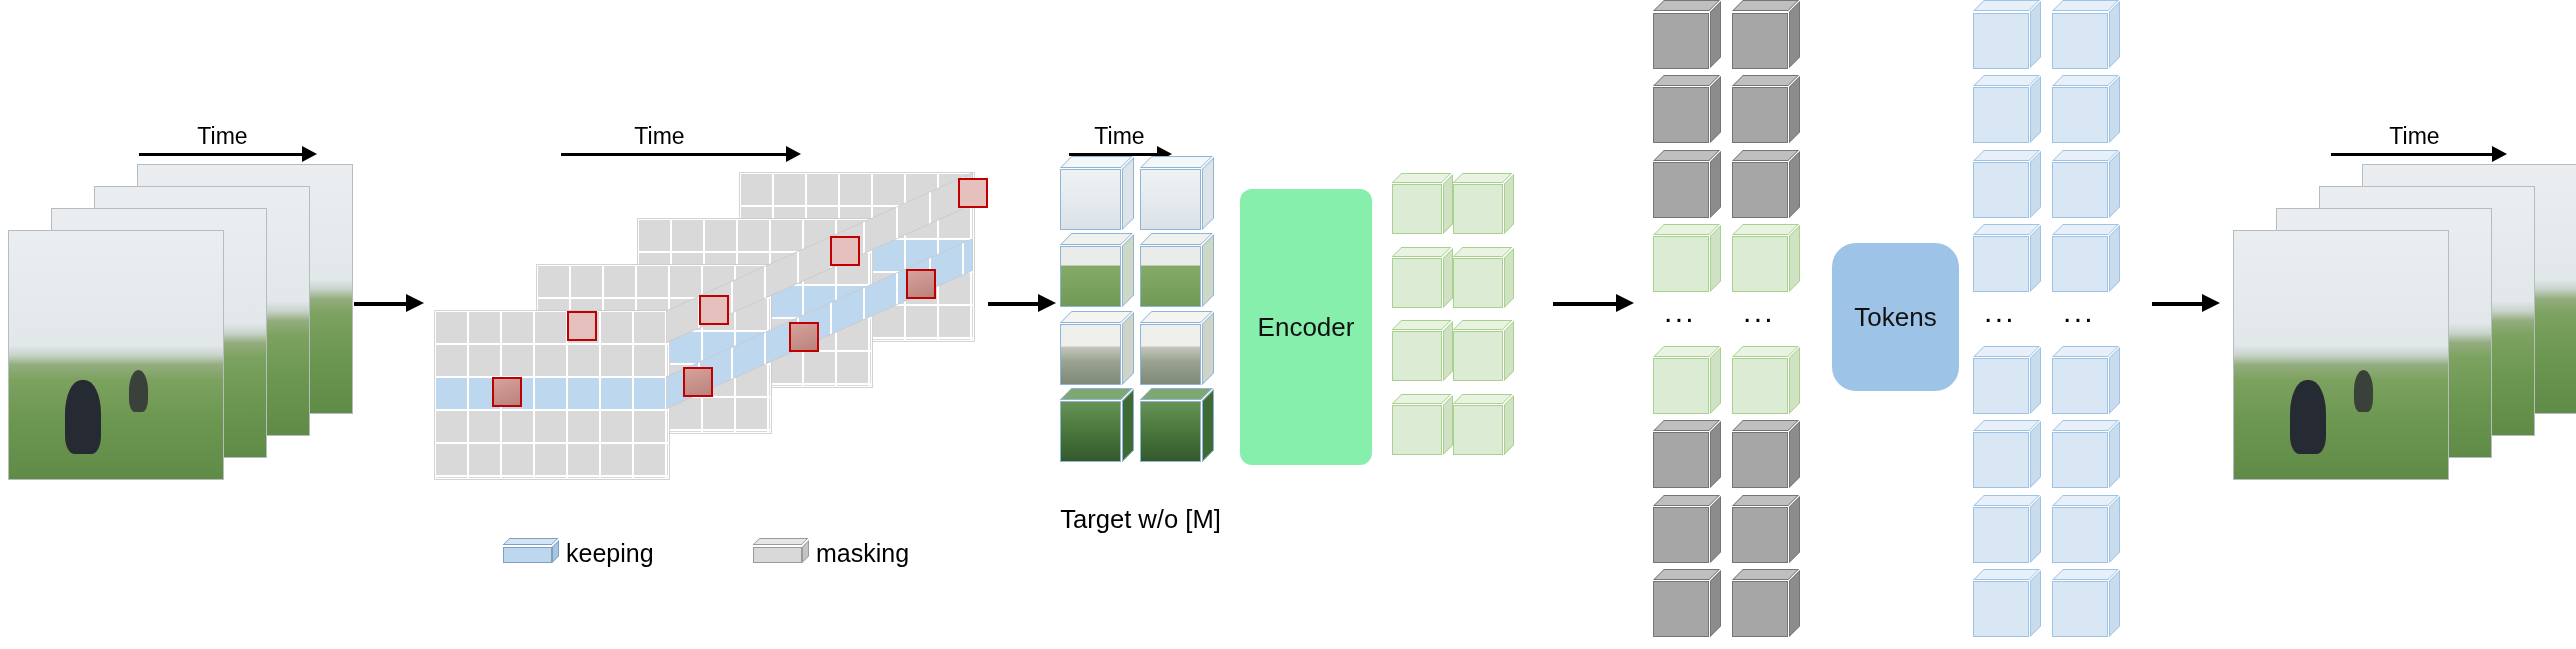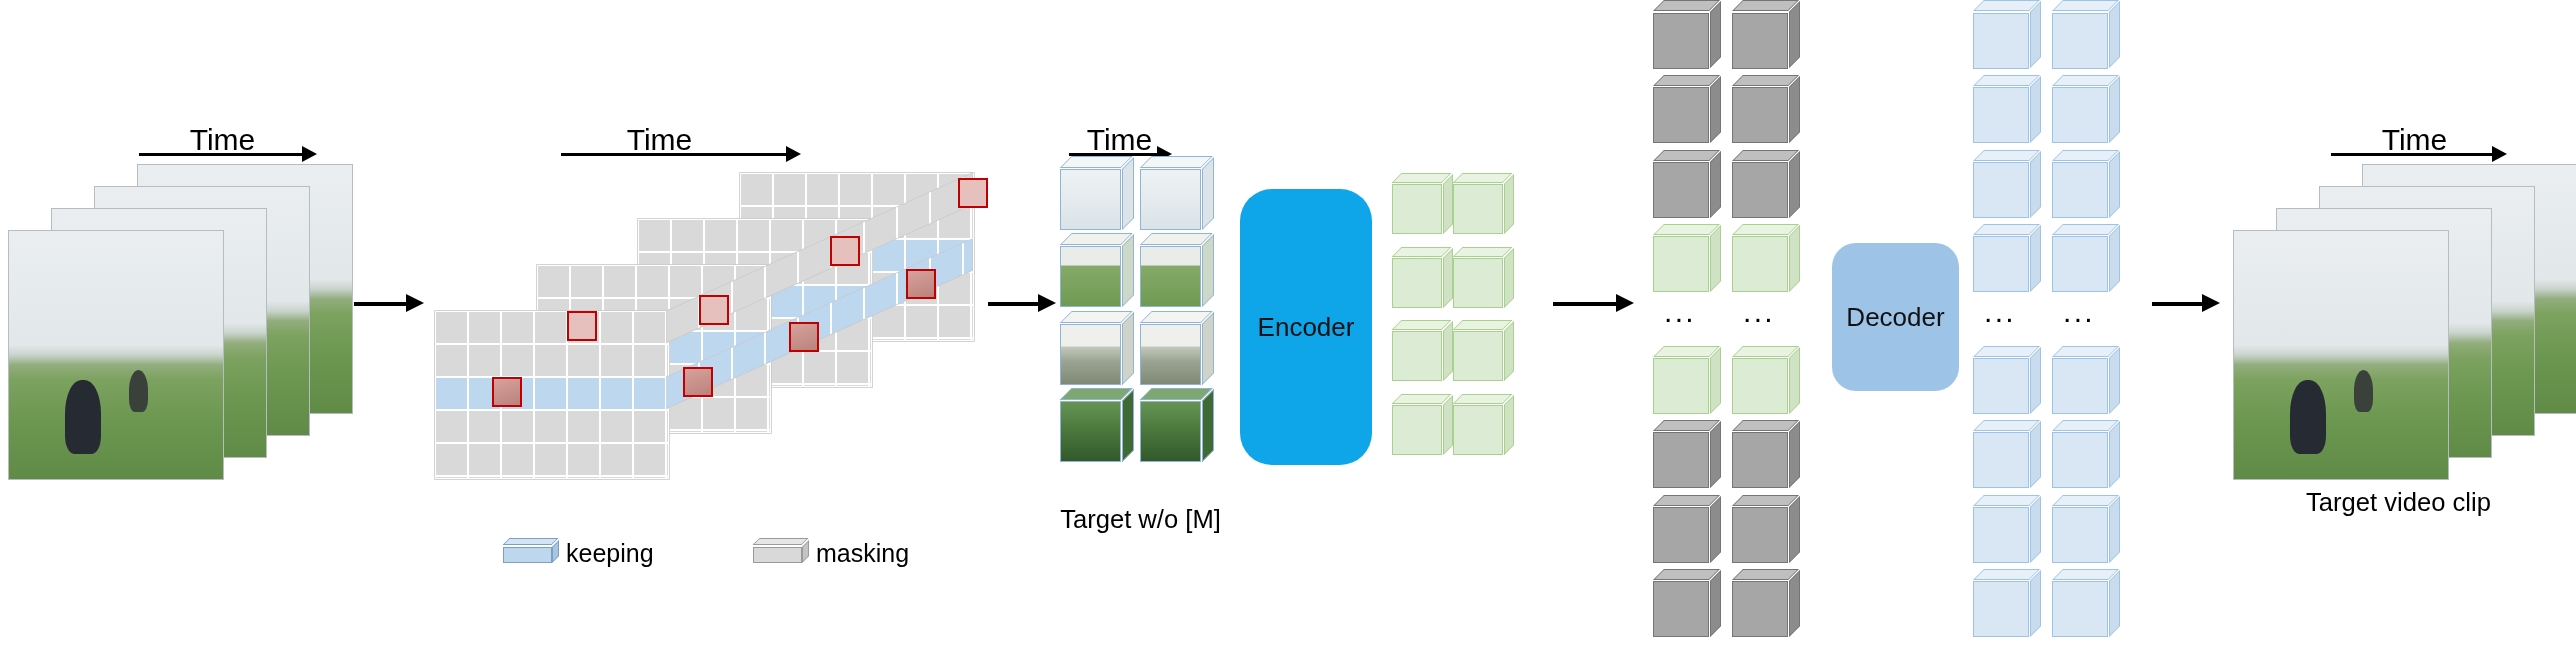--- a/index.html
+++ b/index.html
@@ -2,21 +2,21 @@
 <html style="font-size:12px"><head>
 <meta charset="utf-8">
 <style>
   html,body { margin:0; padding:0; background:#ffffff; }
   .canvas {
     position:relative; width:2576px; height:649px; background:#ffffff;
     font-family:"Liberation Sans", sans-serif; color:#000; overflow:hidden;
   }
 
   
-  .tlabel { position:absolute; font-size:30px; text-align:center; }
+  .tlabel { position:absolute; font-size:23px; text-align:center; }
   .caption { position:absolute; font-size:25.6px; text-align:center; }
   .legend-label { position:absolute; font-size:25px; }
   .dots { position:absolute; font-size:30px; letter-spacing:2.3px; width:68px; text-align:center; }
 
   
   .tarrow { position:absolute; height:3px; background:#000; }
   .tarrow::after { content:""; position:absolute; right:-13.6px; top:-6.8px; width:0; height:0;
     border-left:15px solid #000; border-top:8.3px solid transparent; border-bottom:8.3px solid transparent; }
   .flow { position:absolute; height:3.8px; background:#000; }
   .flow::after { content:""; position:absolute; right:-16.6px; top:-8.3px; width:0; height:0;
@@ -83,21 +83,21 @@
   .slab::before { content:""; position:absolute; left:-1.5px; top:-10.5px; width:47px; height:4.5px;
     border:1.5px solid var(--edge); background:var(--top); transform:skewX(-45deg); transform-origin:0 100%; }
   .slab::after { content:""; position:absolute; top:-1.5px; left:48px; width:4.5px; height:13.6px;
     border:1.5px solid var(--edge); background:var(--side); transform:skewY(-45deg); transform-origin:0 0; }
   .slab-keep { --face:#bdd7ee; --top:#d3e5f5; --side:#a8c6e2; --edge:#7f9fc0; }
   .slab-mask { --face:#d9d9d9; --top:#e6e6e6; --side:#c4c4c4; --edge:#9a9a9a; }
 
   
   .coder { position:absolute; display:flex; align-items:center; justify-content:center;
     font-size:26px; color:#111; }
-  .encoder-box { background:#0ea5e9; border-radius:32px; }
+  .encoder-box { background:#86efac; border-radius:12px; }
   .decoder-box { background:#9dc3e6; border-radius:24px; }
 </style>
 </head>
 <body>
 
 <div class="canvas">
 
   <div class="tlabel" style="left:136px;top:123px;width:173px">Time</div>
   <div class="tarrow" style="left:139px;top:153px;width:164px"></div>
 
@@ -192,21 +192,21 @@
   <div class="cube size-md cg" style="left:1653px;top:358px"></div>
   <div class="cube size-md cg" style="left:1732px;top:358px"></div>
   <div class="cube size-md cgr" style="left:1653px;top:432px"></div>
   <div class="cube size-md cgr" style="left:1732px;top:432px"></div>
   <div class="cube size-md cgr" style="left:1653px;top:507px"></div>
   <div class="cube size-md cgr" style="left:1732px;top:507px"></div>
   <div class="cube size-md cgr" style="left:1653px;top:581px"></div>
   <div class="cube size-md cgr" style="left:1732px;top:581px"></div>
 
   <div class="coder decoder-box" style="left:1832px;top:243px;width:127px;height:148px">
-    <span>Decoder</span>
+    <span>Tokens</span>
   </div>
 
   <div class="cube size-md cb" style="left:1973px;top:12.8px"></div>
   <div class="cube size-md cb" style="left:2052px;top:12.8px"></div>
   <div class="cube size-md cb" style="left:1973px;top:87px"></div>
   <div class="cube size-md cb" style="left:2052px;top:87px"></div>
   <div class="cube size-md cb" style="left:1973px;top:162px"></div>
   <div class="cube size-md cb" style="left:2052px;top:162px"></div>
   <div class="cube size-md cb" style="left:1973px;top:236px"></div>
   <div class="cube size-md cb" style="left:2052px;top:236px"></div>
@@ -226,16 +226,15 @@
   <div class="flow" style="left:2152px;top:302px;width:51px"></div>
 
   <div class="tlabel" style="left:2328px;top:123px;width:173px">Time</div>
   <div class="tarrow" style="left:2331px;top:153px;width:162px"></div>
 
   <div class="vframe" style="left:2362px;top:164px"></div>
   <div class="vframe" style="left:2319px;top:186px"></div>
   <div class="vframe" style="left:2276px;top:208px"></div>
   <div class="vframe" style="left:2233px;top:230px"></div>
 
-  <div class="caption" style="left:2248px;top:488px;width:301px">Target video clip</div>
 
 </div>
 
 
 </body></html>

